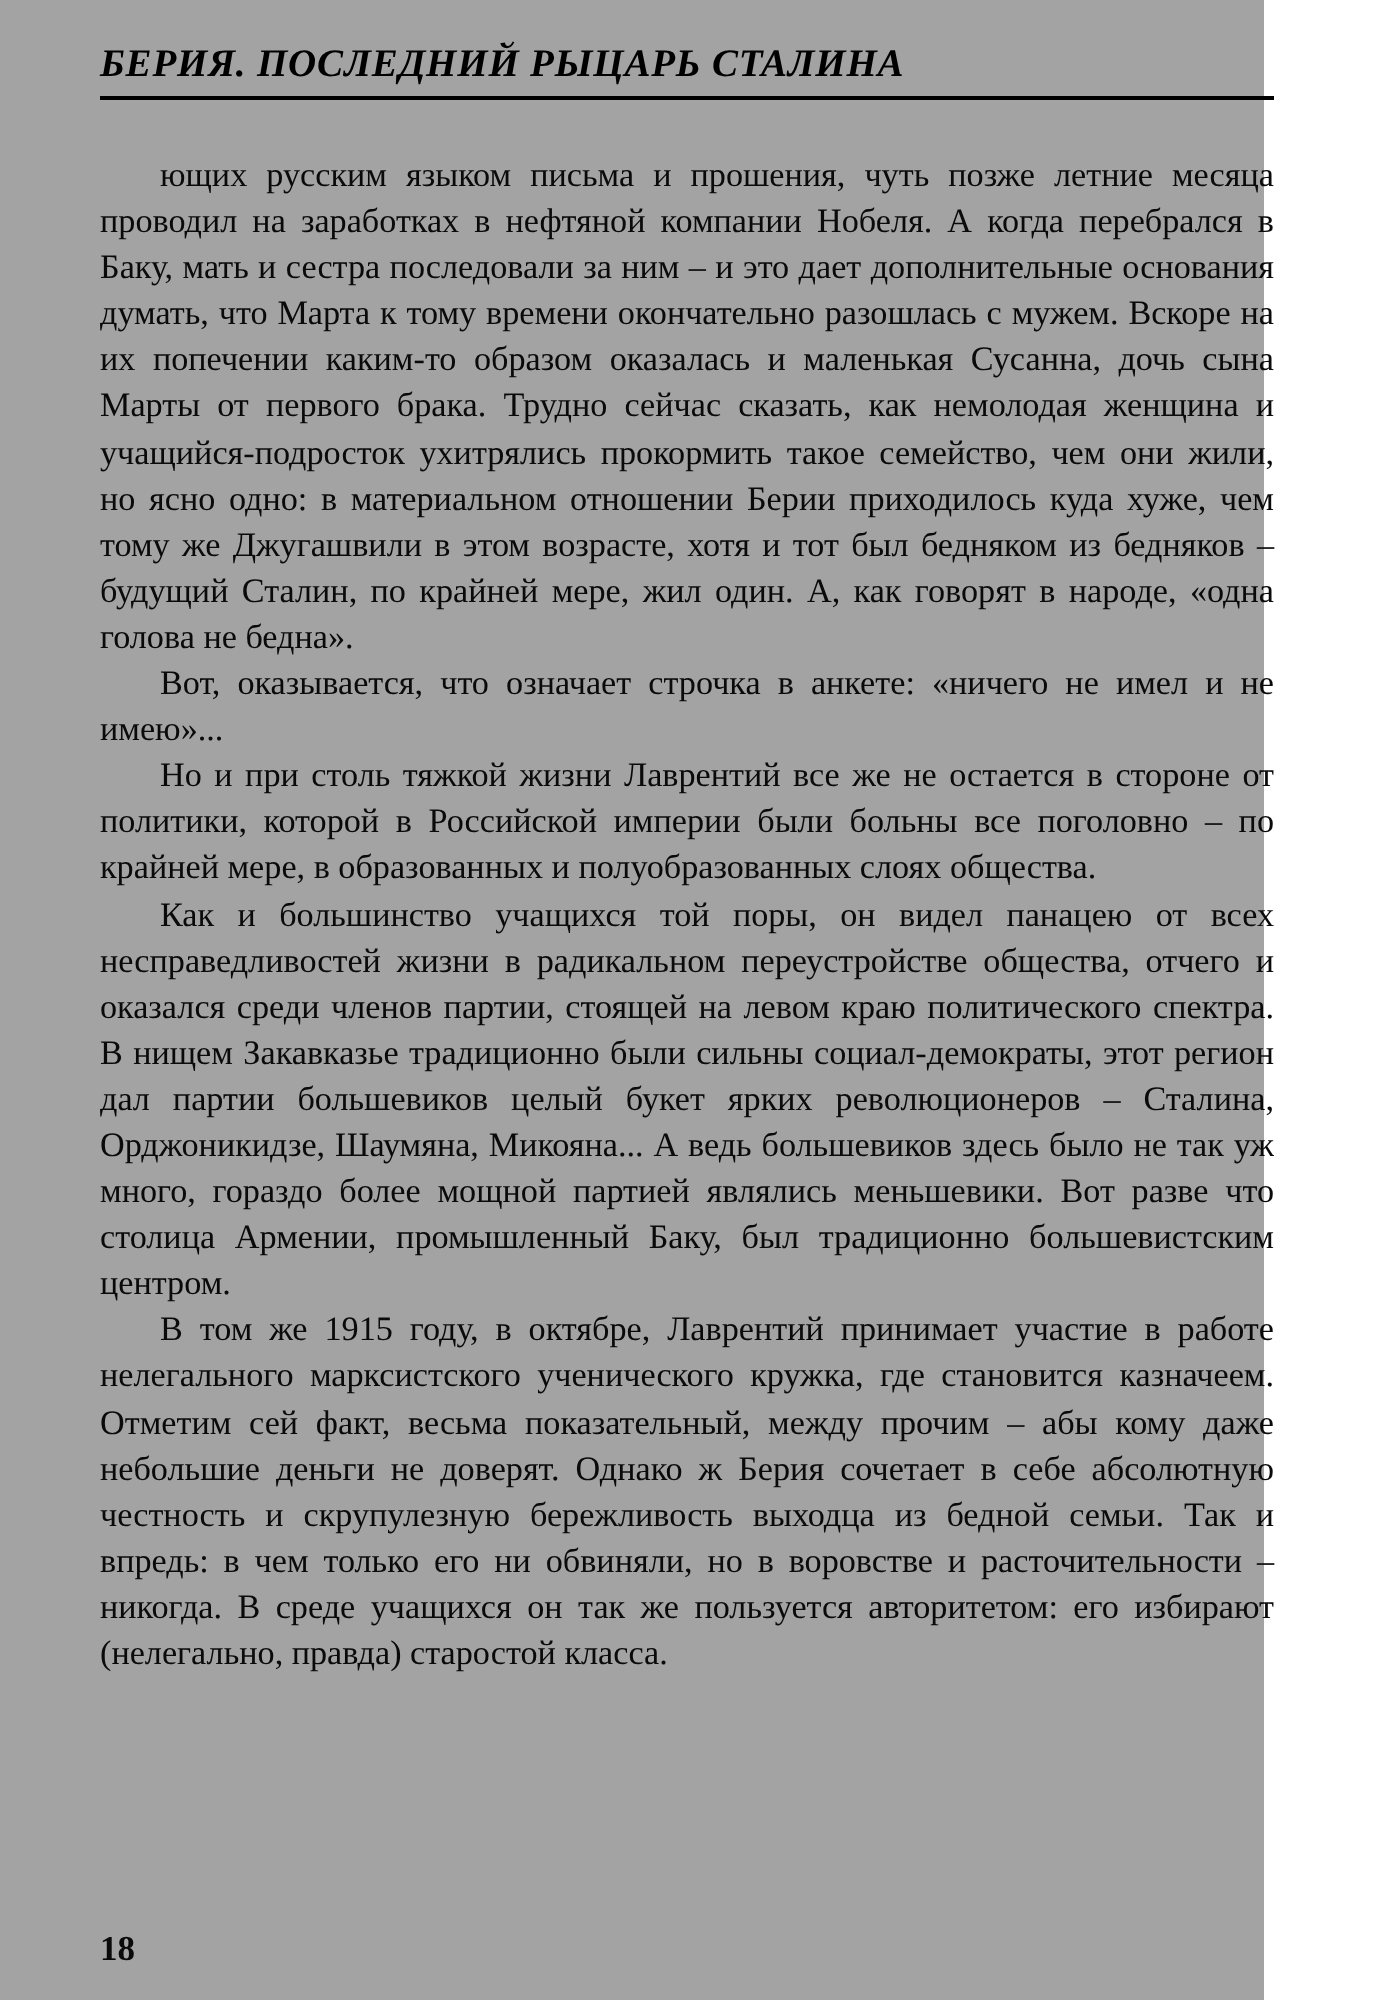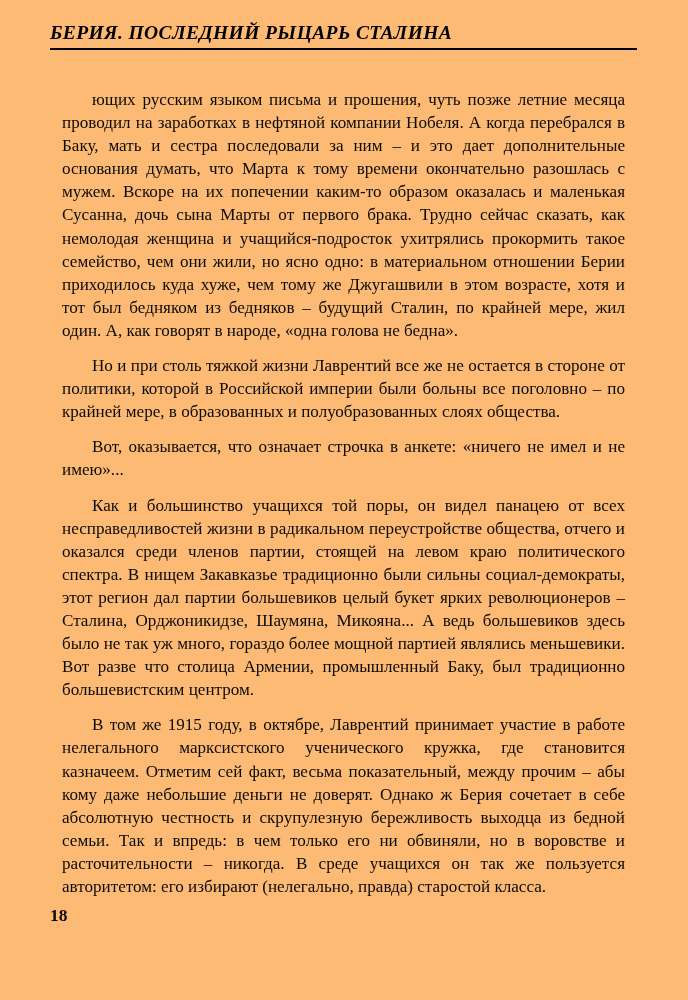--- a/index.html
+++ b/index.html
@@ -14,23 +14,23 @@
     position: relative;
     overflow: hidden;
     font-family: "Liberation Serif", "DejaVu Serif", serif;
     color: #0a0a0a;
     -webkit-font-smoothing: antialiased;
   }
   .page {
     position: absolute;
     left: 0;
     top: 0;
-    width: 688px;
+    width: 632px;
     height: 1000px;
-    background: #fdba74;
+    background: #a3a3a3;
   }
   .page-header {
     position: absolute;
     left: 50px;
     top: 22px;
     width: 587px;
   }
   .header-title {
     font-family: "Liberation Serif", "DejaVu Serif", serif;
     font-weight: bold;
@@ -47,36 +47,36 @@
     height: 2px;
     background: #000000;
   }
   .body-text {
     position: absolute;
     left: 50px;
     top: 76px;
     width: 587px;
   }
   .para {
-    margin: 12px;
+    margin: 0;
     text-indent: 30px;
     text-align: justify;
     font-size: 17.1px;
     line-height: 23.1px;
     color: #0a0a0a;
     hyphens: manual;
     -webkit-hyphens: manual;
   }
   .latin-italic {
     font-style: italic;
   }
   .page-number {
     position: absolute;
     left: 50px;
-    top: 907px;
+    top: 966px;
     font-size: 17.5px;
     font-weight: bold;
     line-height: 1;
     color: #0a0a0a;
     text-align: center;
   }
 </style>
 </head>
 <body>
 
@@ -84,23 +84,23 @@
 
   <div class="page-header">
     <div class="header-title">БЕРИЯ. ПОСЛЕДНИЙ РЫЦАРЬ СТАЛИНА</div>
     <div class="header-rule"></div>
   </div>
 
   <div class="body-text">
 
     <p class="para">ющих русским языком письма и прошения, чуть позже летние месяца проводил на заработках в нефтяной компании Нобеля. А когда перебрался в Баку, мать и сестра последовали за ним – и это дает дополнительные основания думать, что Марта к тому времени окончательно разошлась с мужем. Вскоре на их попечении каким-то образом оказалась и маленькая Сусанна, дочь сына Марты от первого брака. Трудно сейчас сказать, как немолодая женщина и учащийся-подросток ухитрялись прокормить такое семейство, чем они жили, но ясно одно: в материальном отношении Берии приходилось куда хуже, чем тому же Джугашвили в этом возрасте, хотя и тот был бедняком из бедняков – будущий Сталин, по крайней мере, жил один. А, как говорят в народе, «одна голова не бедна».</p>
 
+    <p class="para">Вот, оказывается, что означает строчка в анкете: «ничего не имел и не имею»...</p>
+
     <p class="para">Но и при столь тяжкой жизни Лаврентий все же не остается в стороне от политики, которой в Российской империи были больны все поголовно – по крайней мере, в образованных и полуобразованных слоях общества.</p>
-
-    <p class="para">Вот, оказывается, что означает строчка в анкете: «ничего не имел и не имею»...</p>
 
     <p class="para">Как и большинство учащихся той поры, он видел панацею от всех несправедливостей жизни в радикальном переустройстве общества, отчего и оказался среди членов партии, стоящей на левом краю политического спектра. В нищем Закавказье традиционно были сильны социал-демократы, этот регион дал партии большевиков целый букет ярких революционеров – Сталина, Орджоникидзе, Шаумяна, Микояна... А ведь большевиков здесь было не так уж много, гораздо более мощной партией являлись меньшевики. Вот разве что столица Армении, промышленный Баку, был традиционно большевистским центром.</p>
 
     <p class="para">В том же 1915 году, в октябре, Лаврентий принимает участие в работе нелегального марксистского ученического кружка, где становится казначеем. Отметим сей факт, весьма показательный, между прочим – абы кому даже небольшие деньги не доверят. Однако ж Берия сочетает в себе абсолютную честность и скрупулезную бережливость выходца из бедной семьи. Так и впредь: в чем только его ни обвиняли, но в воровстве и расточительности – никогда. В среде учащихся он так же пользуется авторитетом: его избирают (нелегально, правда) старостой класса.</p>
 
 
   </div>
 
   <div class="page-number">18</div>
 

